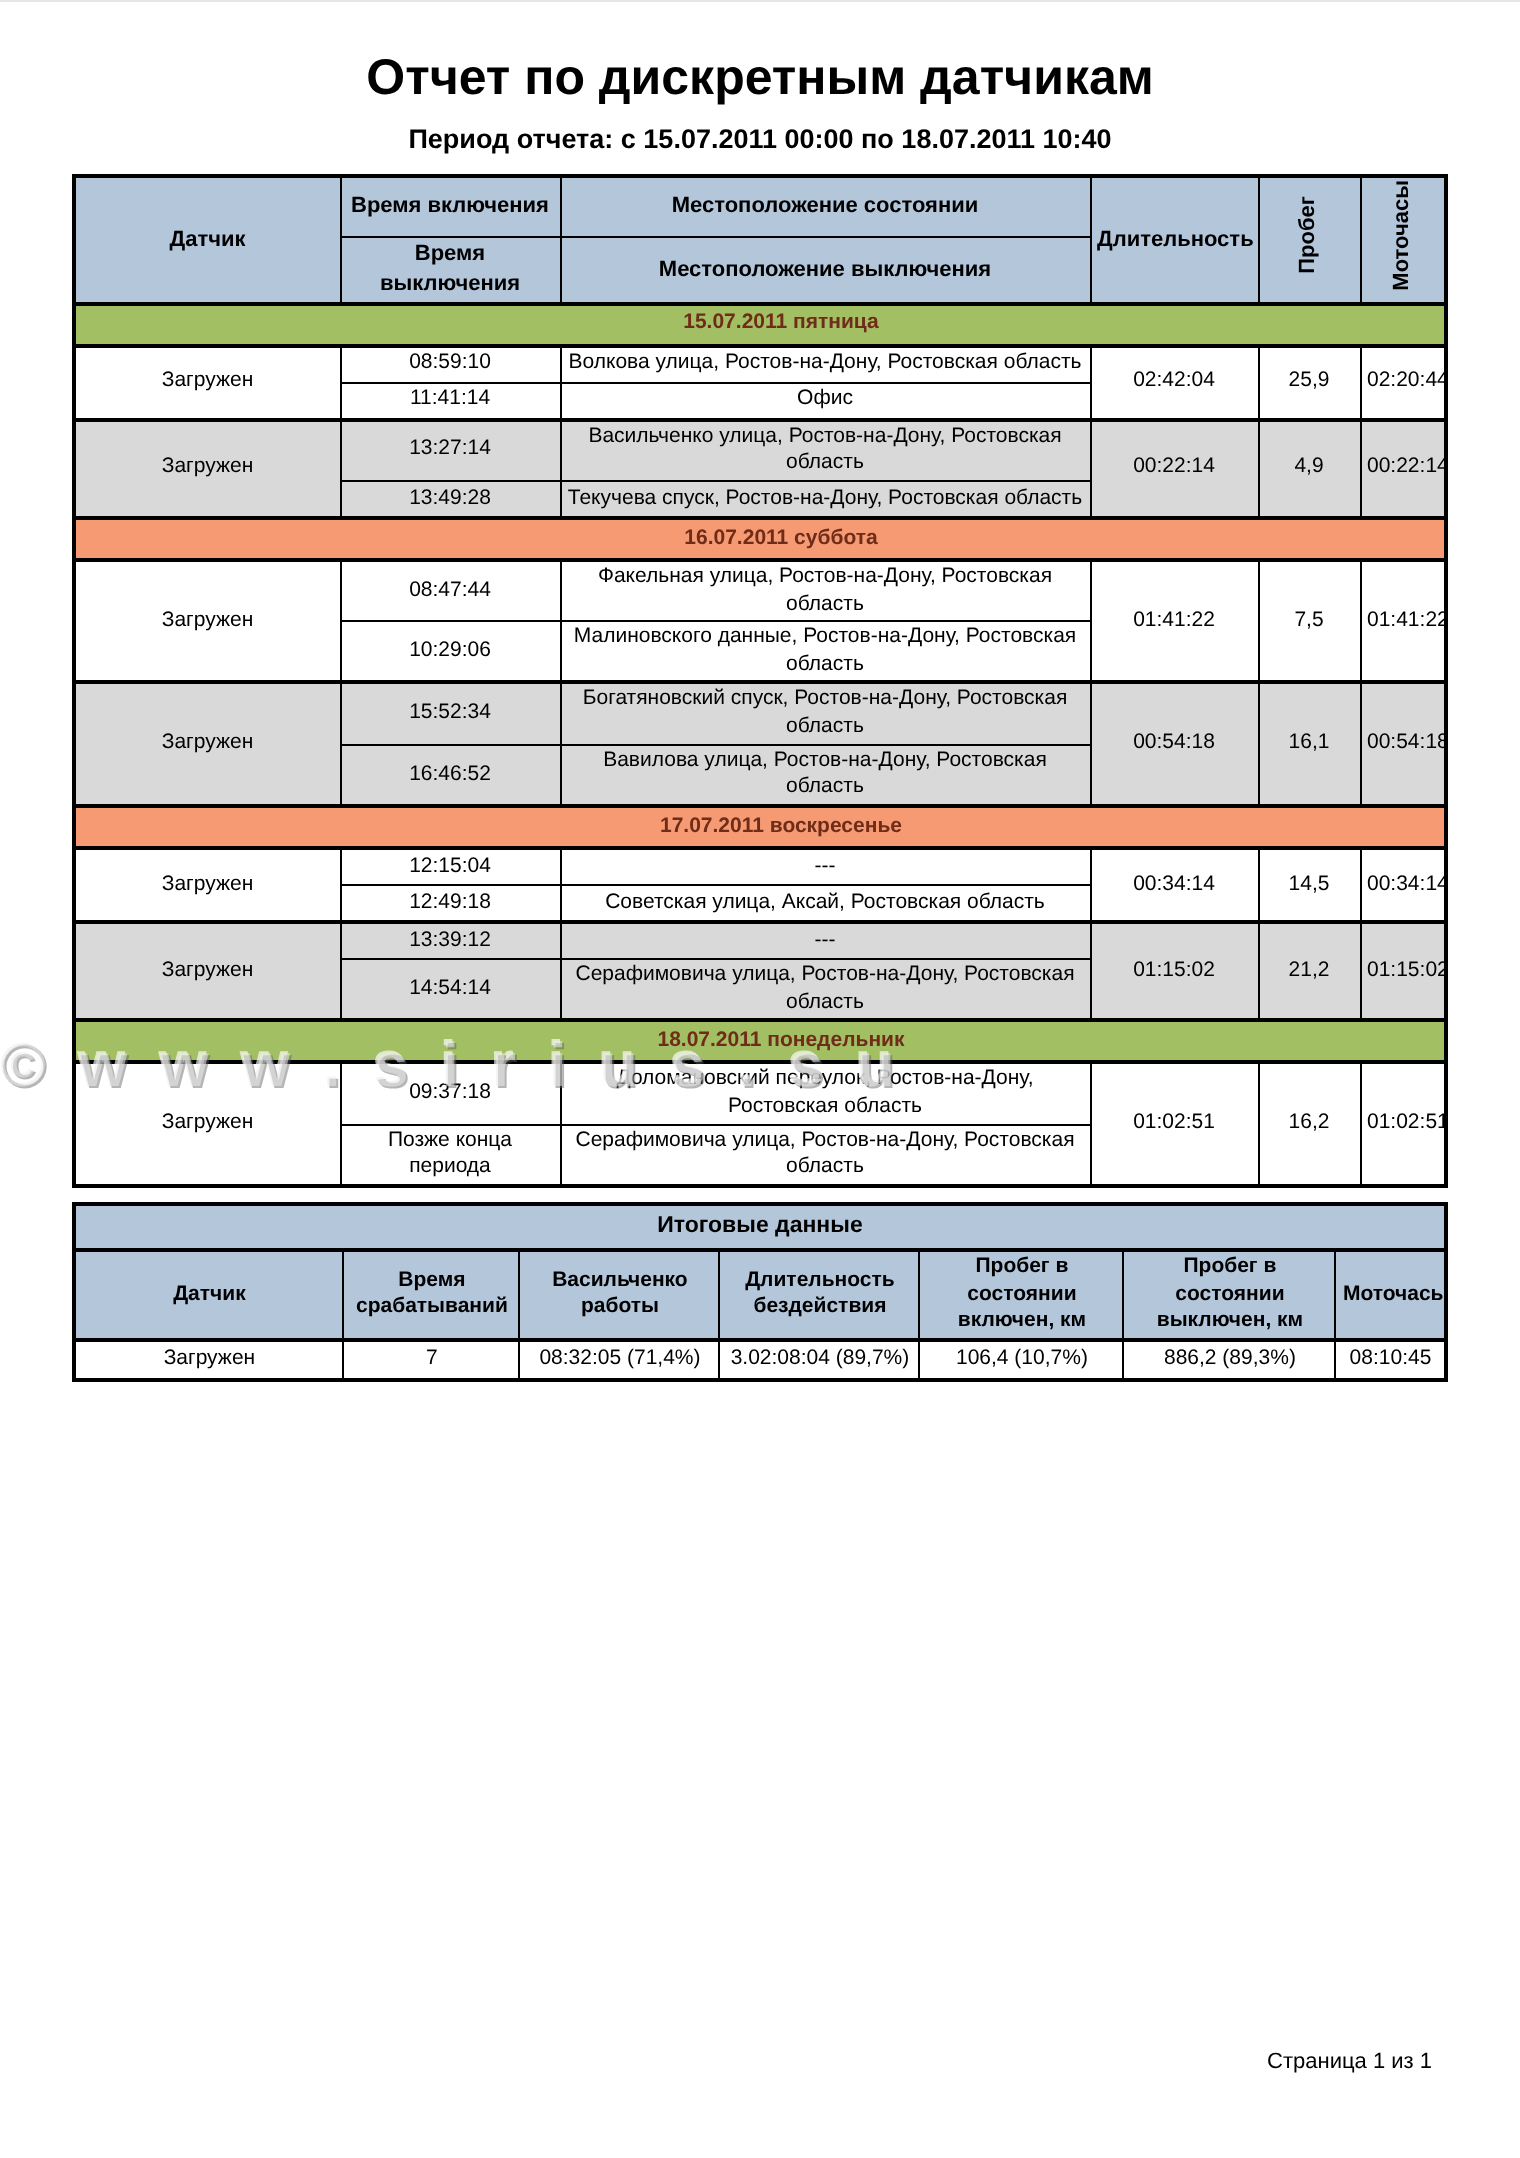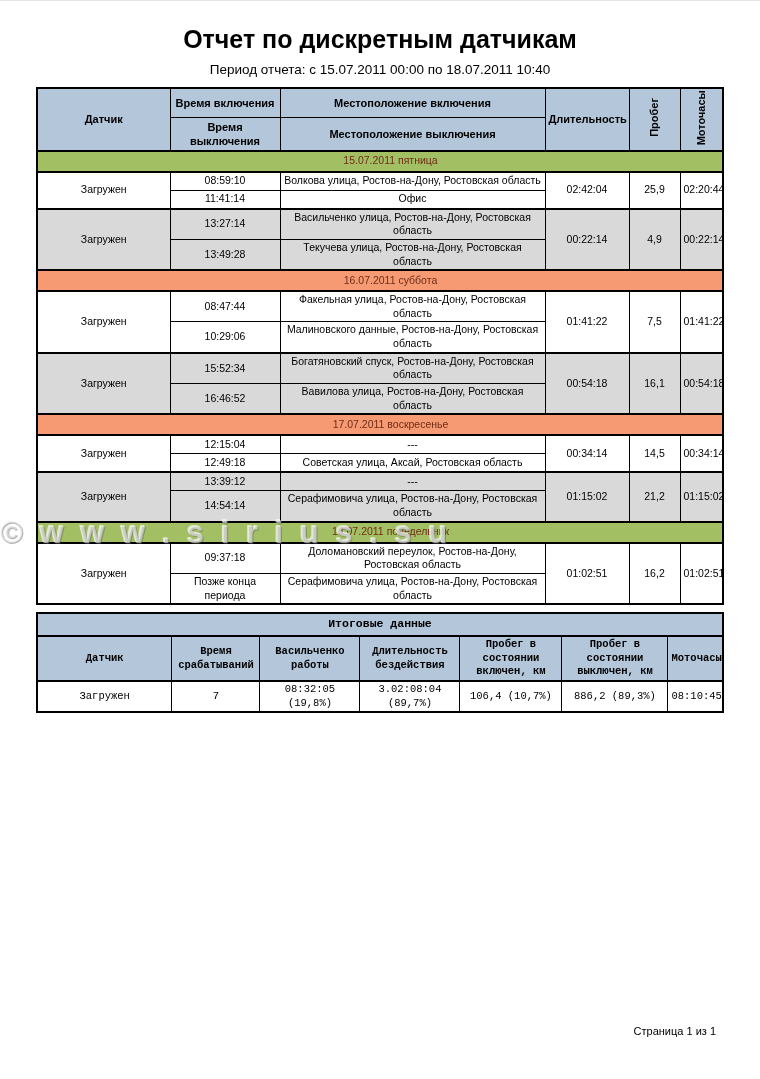--- a/index.html
+++ b/index.html
@@ -8,28 +8,28 @@
     --weekend-bg:#f59a72;
     --shaded-row-bg:#d9d9d9;
     --day-text:#6f2c18;
     --border:#000000;
   }
   html,body{margin:0;padding:0;background:#fff;}
   body{font-family:"Liberation Sans","DejaVu Sans",sans-serif;color:#000;}
   .page{position:relative;width:760px;height:1079px;background:#fff;overflow:hidden;border-top:1px solid #e5e5e5;}
   .titles{text-align:center;padding-top:24px;}
   .report-title{font-size:25px;font-weight:bold;margin:0 0 8px 0;}
-  .report-sub{font-size:13.5px;font-weight:normal;margin:3px 16px;}
+  .report-sub{font-size:13.5px;font-weight:bold;margin:3px 16px;}
   table{border-collapse:collapse;table-layout:fixed;width:686px;margin:0 auto;}
   .main-table{margin-top:10px;border:2px solid var(--border);}
-  .summary-table{margin-top:7px;border:2px solid var(--border);font-family:Liberation Mono, monospace;}
+  .summary-table{margin-top:7px;border:2px solid var(--border);}
   td{border:1px solid var(--border);padding:1px 3px;font-size:10.5px;text-align:center;vertical-align:middle;line-height:1.3;overflow:hidden;}
   .hdr td{background:var(--header-bg);font-weight:bold;font-size:11px;height:26px;margin-left:20px;}
   .vert{writing-mode:vertical-rl;transform:rotate(180deg);display:inline-block;white-space:nowrap;}
-  tr.day td{background:var(--weekday-bg);color:var(--day-text);font-weight:normal;height:17px;border-top:2px solid var(--border);border-bottom:2px solid var(--border);padding-left:24px;}
+  tr.day td{background:var(--weekday-bg);color:var(--day-text);font-weight:bold;height:17px;border-top:2px solid var(--border);border-bottom:2px solid var(--border);padding-left:24px;}
   tr.day.weekend td{background:var(--weekend-bg);text-align:center;}
   tr.g-top td{border-top:2px solid var(--border);}
   tr.shade td{background:var(--shaded-row-bg);}
   td.sub{height:15px;}
   td.t{border-bottom-width:1px;}
   .summary-table .title-row td{background:var(--header-bg);font-weight:bold;font-size:11.5px;height:19px;border-bottom:2px solid var(--border);}
   .summary-table .hdr td{height:34px;font-size:10.5px;}
   .summary-table .data td{height:16px;border-top:2px solid var(--border);}
   .watermark{position:absolute;top:514px;left:0;width:100%;text-align:left;font-size:31px;font-weight:bold;letter-spacing:4px;color:rgba(235,235,235,0.55);text-shadow:1px 1px 0 rgba(90,90,90,0.45),-1px -1px 0 rgba(255,255,255,0.65);pointer-events:none;white-space:nowrap;}
   .page-footer{position:absolute;right:44px;top:1024px;font-size:11px;}
@@ -50,21 +50,21 @@
         <col style="width:110px">
         <col style="width:265px">
       <col style="width:84px">
         <col style="width:51px">
         <col style="width:43px">
     </colgroup>
     <tbody>
       <tr class="hdr">
         <td rowspan="2">Датчик</td>
         <td class="t">Время включения</td>
-        <td class="t">Местоположение включения</td>
+        <td class="t">Местоположение состоянии</td>
         <td rowspan="2">Длительность</td>
         <td rowspan="2"><span class="vert">Пробег</span></td>
         <td rowspan="2"><span class="vert">Моточасы</span></td>
       </tr>
       <tr class="hdr">
         <td>Время выключения</td>
         <td>Местоположение выключения</td>
       </tr>
 
       <tr class="day">
@@ -85,21 +85,21 @@
       <tr class="g-top shade">
         <td rowspan="2">Загружен</td>
         <td class="sub t">13:27:14</td>
         <td class="sub t">Васильченко улица, Ростов-на-Дону, Ростовская область</td>
         <td rowspan="2">00:22:14</td>
         <td rowspan="2">4,9</td>
         <td rowspan="2">00:22:14</td>
       </tr>
       <tr class="shade">
         <td class="sub">13:49:28</td>
-        <td class="sub">Текучева улица, Ростов-на-Дону, Ростовская область</td>
+        <td class="sub">Текучева спуск, Ростов-на-Дону, Ростовская область</td>
       </tr>
 
       <tr class="day weekend">
         <td colspan="6">16.07.2011 суббота</td>
       </tr>
       <tr class="g-top">
         <td rowspan="2">Загружен</td>
         <td class="sub t">08:47:44</td>
         <td class="sub t">Факельная улица, Ростов-на-Дону, Ростовская область</td>
         <td rowspan="2">01:41:22</td>
@@ -188,21 +188,21 @@
         <td>Время срабатываний</td>
         <td>Васильченко работы</td>
         <td>Длительность бездействия</td>
         <td>Пробег в состоянии включен, км</td>
         <td>Пробег в состоянии выключен, км</td>
         <td>Моточасы</td>
       </tr>
       <tr class="data">
         <td>Загружен</td>
         <td>7</td>
-        <td>08:32:05 (19,8%)</td>
+        <td>08:32:05 (71,4%)</td>
         <td>3.02:08:04 (89,7%)</td>
         <td>106,4 (10,7%)</td>
         <td>886,2 (89,3%)</td>
         <td>08:10:45</td>
       </tr>
     </tbody>
   </table>
 
   <div class="watermark">© w w w . s i r i u s . s u</div>
 

